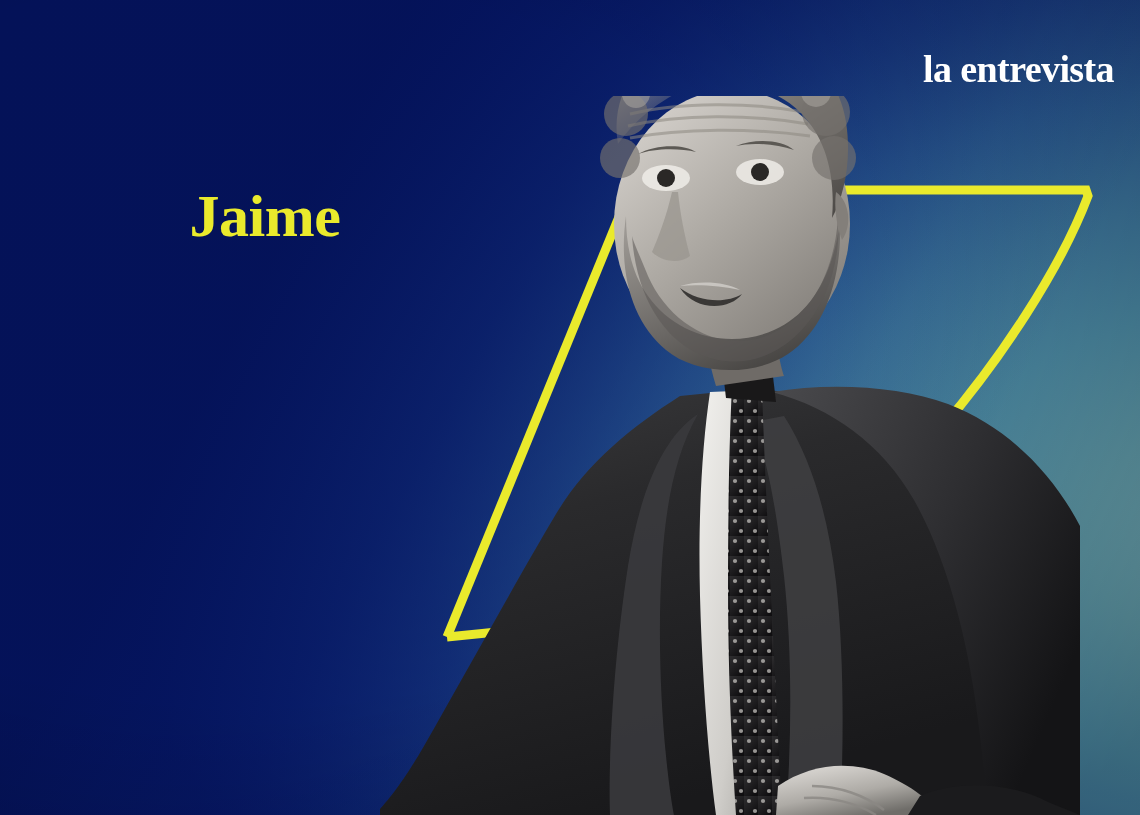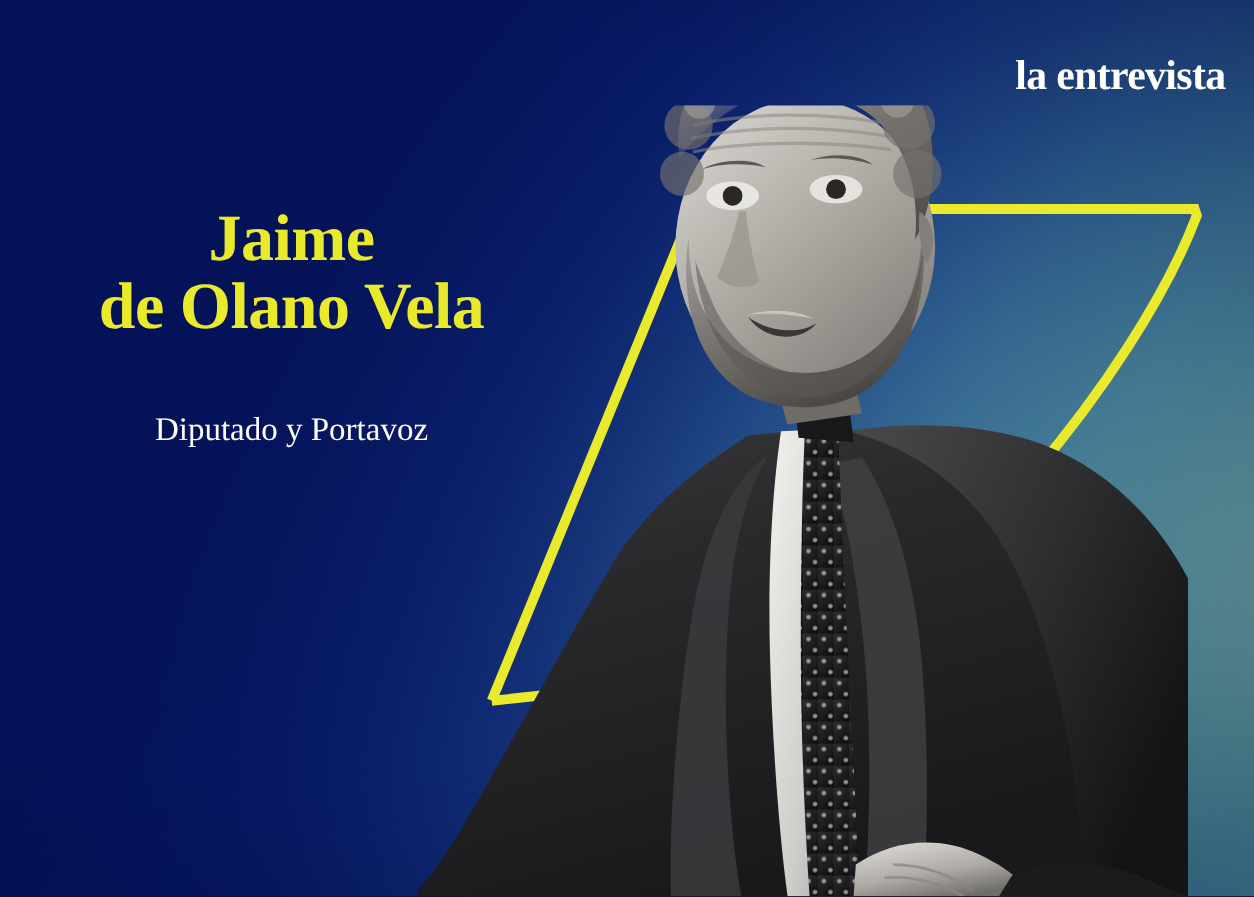--- a/index.html
+++ b/index.html
@@ -341,24 +341,22 @@
           <path d="M 424 702 C 452 700 478 708 496 719"></path>
         </g>
 
         <path d="M 540 700 C 576 684 630 686 668 706 L 700 719 L 528 719 Z" fill="#1b1b1d"></path>
       </g>
     </svg>
   </div>
 
   <div class="name-block">
     <div class="name-line">Jaime</div>
-    <div class="name-line">de Olano Vela</div>
   </div>
 
   <div class="role-block">
-    <div class="role-line">Diputado y Portavoz</div>
   </div>
 
   <div class="logo">
     <div class="logo-top">la entrevista</div>
   </div>
 
 </div>
 
 </body></html>

